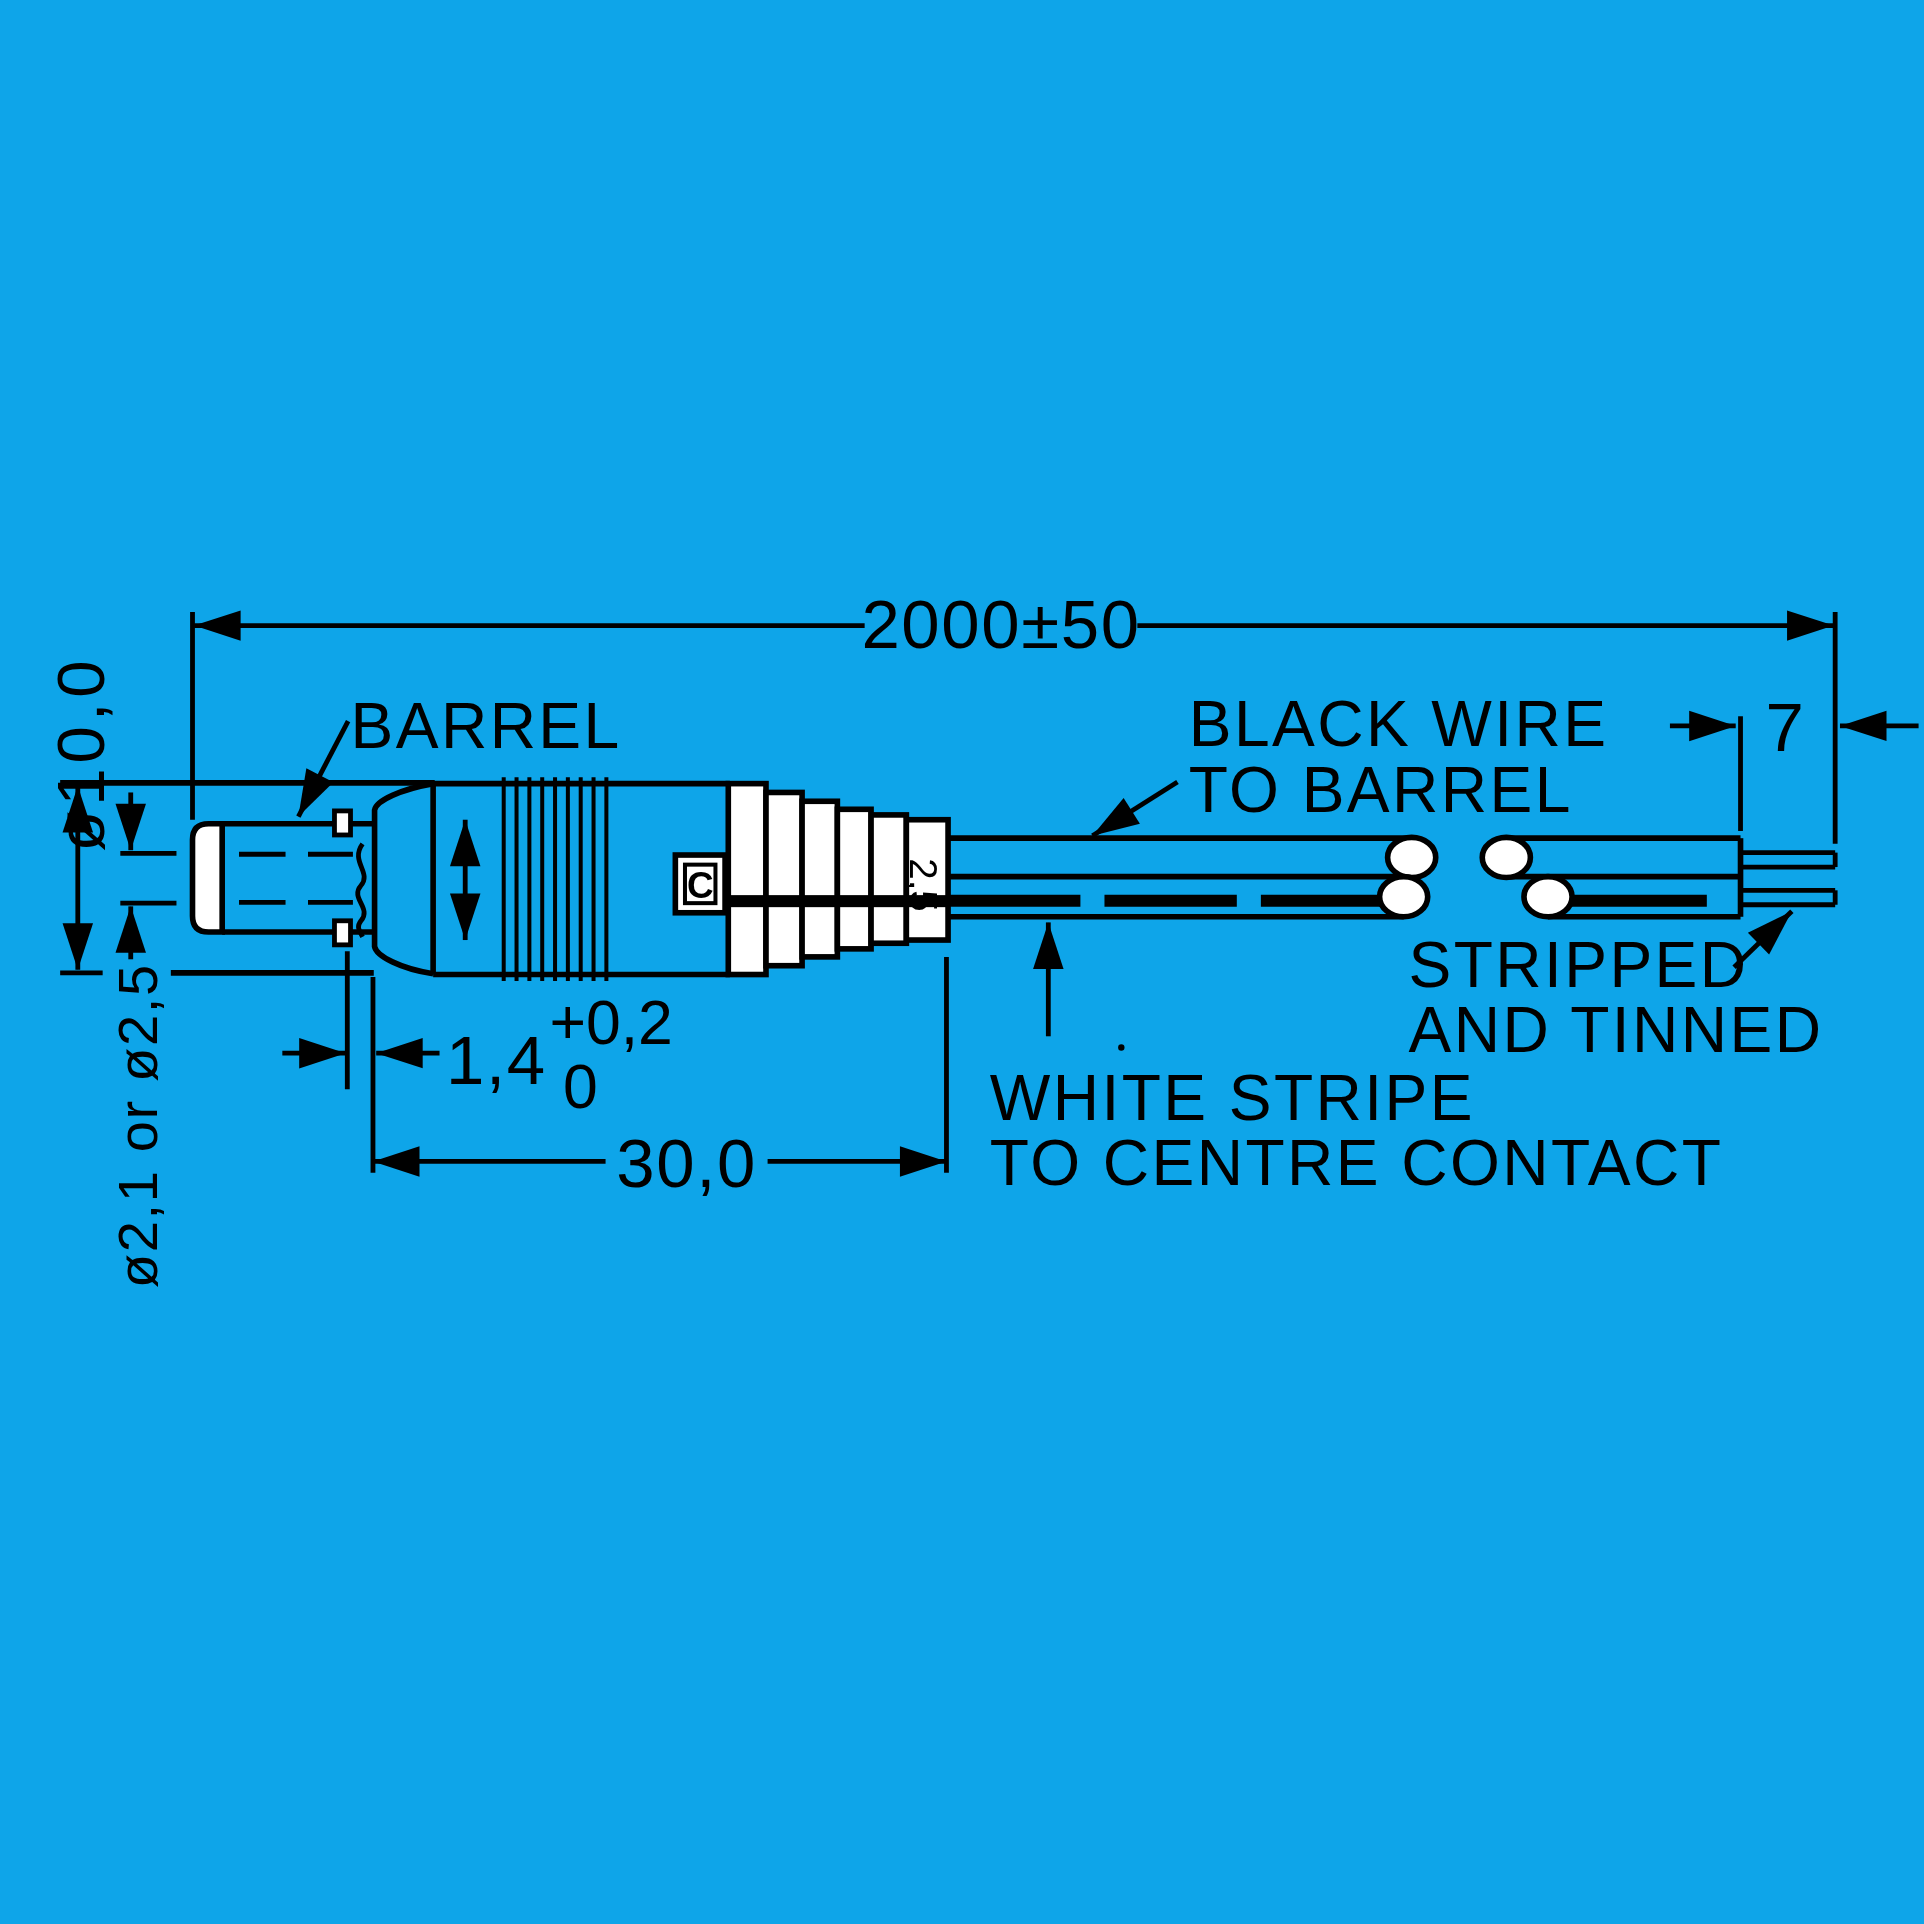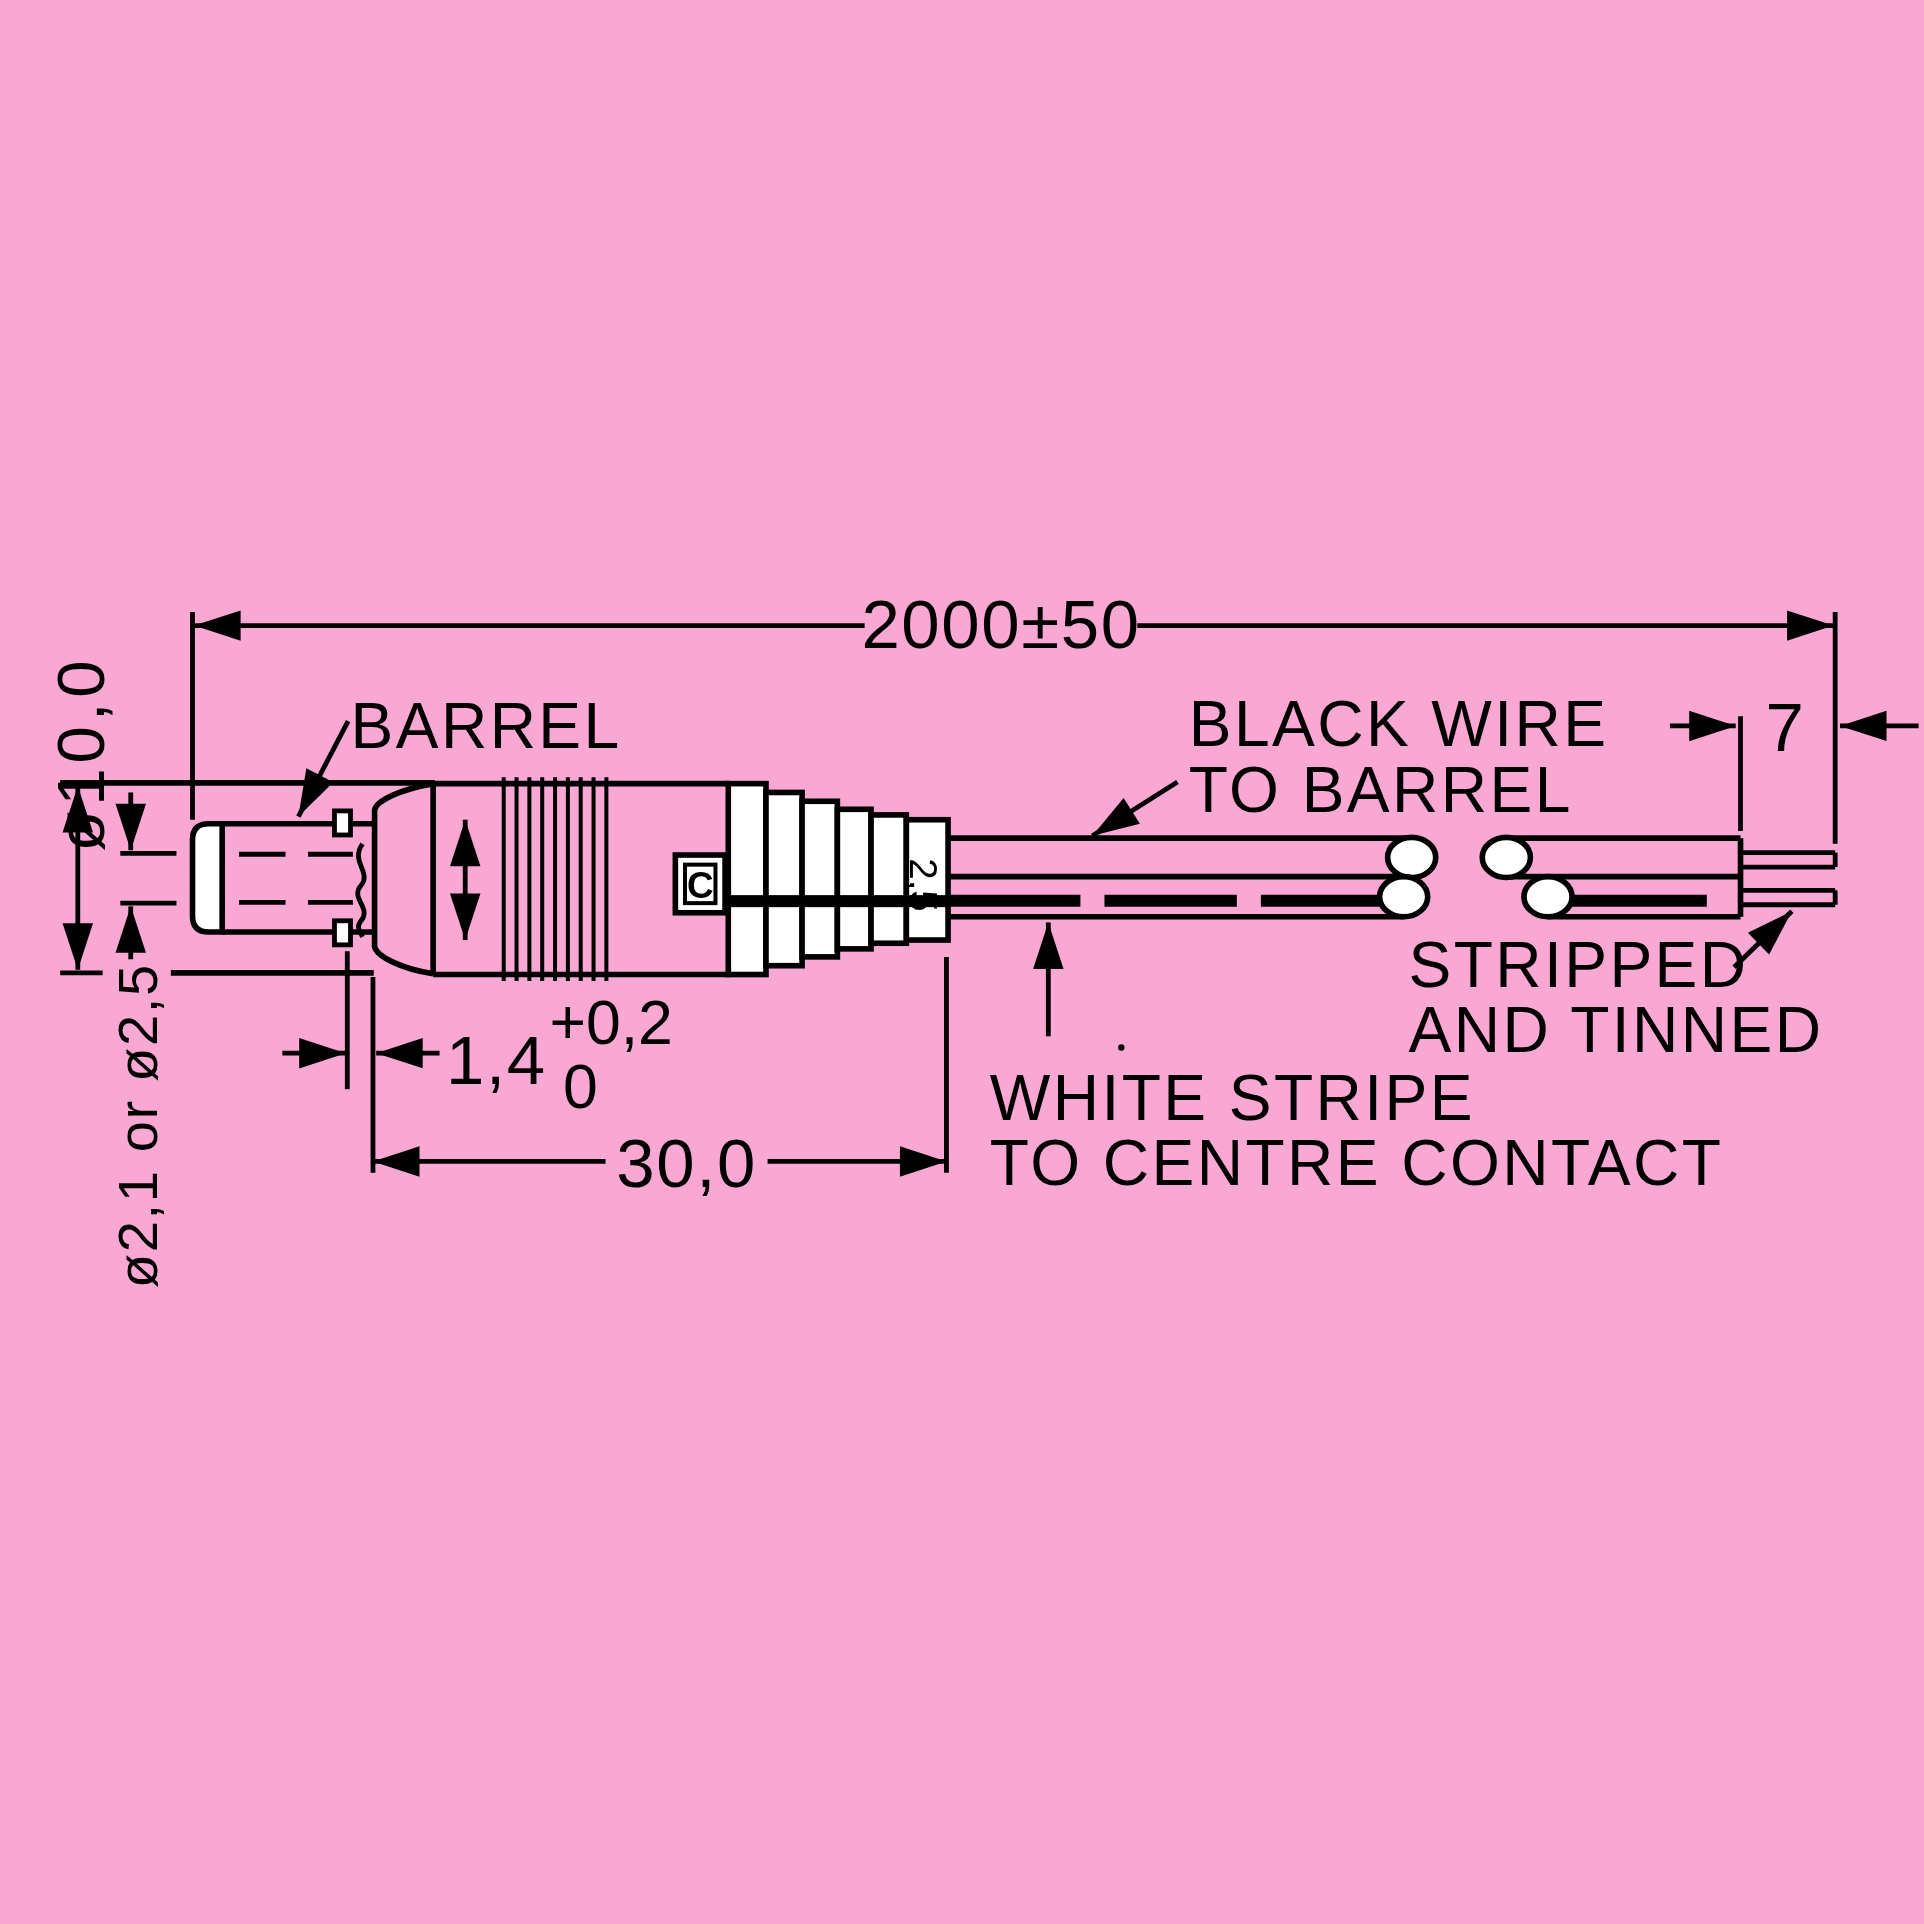--- a/index.html
+++ b/index.html
@@ -1,16 +1,16 @@
 <!DOCTYPE html>
 <html style="font-size:13px"><head>
 <meta charset="utf-8">
 <style>
   html,body{margin:0;padding:0;background:#ffffff;}
-  .stage{position:relative;width:1925px;height:1925px;background:#f9a8d4;overflow:hidden;}
+  .stage{position:relative;width:1925px;height:1925px;background:#0ea5e9;overflow:hidden;}
   svg{position:absolute;left:0;top:0;}
   svg text{font-family:"Liberation Sans","DejaVu Sans",sans-serif;fill:#000;}
   .lbl{font-size:80px;letter-spacing:3px;}
   .dim{font-size:86px;letter-spacing:2px;}
   .tol{font-size:78px;}
   .rot{font-size:84px;letter-spacing:6px;}
   .rot2{font-size:70px;letter-spacing:2px;}
   .small-rot{font-size:48px;}
   .logo{font-size:46px;font-weight:bold;}
 </style>

